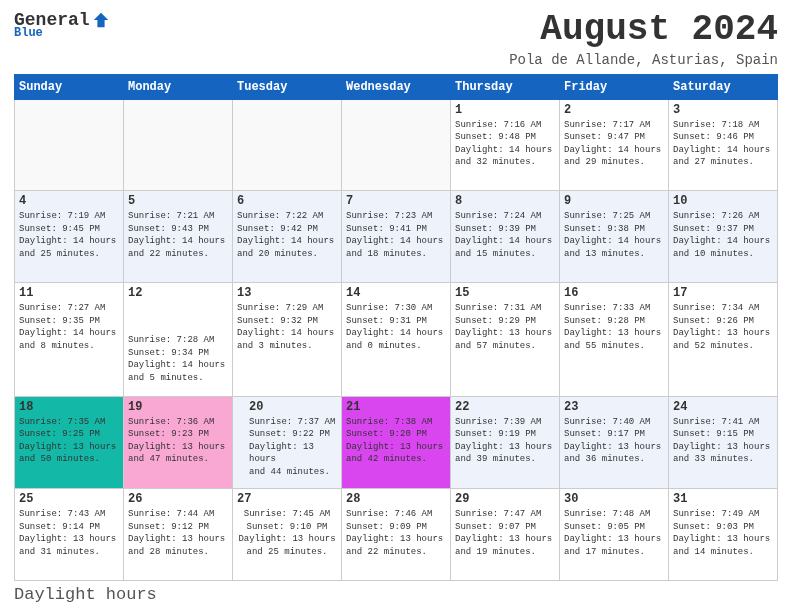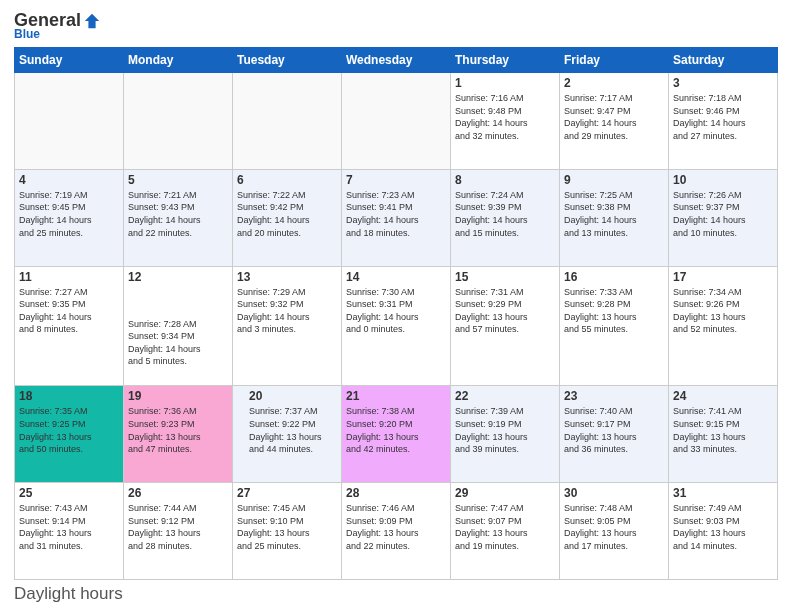--- a/index.html
+++ b/index.html
@@ -9,20 +9,21 @@
       width: 792px;
       height: 612px;
       overflow: hidden;
     }
     .page {
       width: 792px;
       height: 612px;
       padding: 10px 14px 8px 14px;
       display: flex;
       flex-direction: column;
+      font-family: Liberation Mono, monospace;
     }
     .header {
       display: flex;
       justify-content: space-between;
       align-items: flex-start;
       margin-bottom: 6px;
     }
     .logo {
       display: flex;
       flex-direction: column;
@@ -126,20 +127,22 @@
     <div class="logo">
       <div class="logo-text">
         <span class="logo-general">General</span>
         <svg class="logo-icon" viewBox="0 0 20 20">
           <polygon points="10,2 18,10 14,10 14,18 6,18 6,10 2,10" fill="#1565C0"></polygon>
         </svg>
       </div>
       <span class="logo-blue" style="margin-top:-4px;margin-left:0;">Blue</span>
     </div>
     <div class="title-section">
+      <div class="month-year">August 2024</div>
+      <div class="location">Pola de Allande, Asturias, Spain</div>
     </div>
   </div>
 
   <div class="calendar">
     <table class="cal-table">
       <thead>
         <tr>
         <th>Sunday</th>
             <th>Monday</th>
             <th>Tuesday</th>
@@ -294,21 +297,21 @@
 Daylight: 13 hours
 and 47 minutes.</div>
             </td>
             <td style="background: rgb(238, 242, 251); padding-left: 16px;">
               <span class="day-num">20</span>
               <div class="day-info" style="white-space: pre-line;">Sunrise: 7:37 AM
 Sunset: 9:22 PM
 Daylight: 13 hours
 and 44 minutes.</div>
             </td>
-            <td style="background: #f0abfc;">
+            <td style="background: #d946ef;">
               <span class="day-num">21</span>
               <div class="day-info" style="white-space: pre-line;">Sunrise: 7:38 AM
 Sunset: 9:20 PM
 Daylight: 13 hours
 and 42 minutes.</div>
             </td>
             <td style="background: rgb(238, 242, 251);">
               <span class="day-num">22</span>
               <div class="day-info" style="white-space: pre-line;">Sunrise: 7:39 AM
 Sunset: 9:19 PM
@@ -340,21 +343,21 @@
             </td>
             <td>
               <span class="day-num">26</span>
               <div class="day-info" style="white-space: pre-line;">Sunrise: 7:44 AM
 Sunset: 9:12 PM
 Daylight: 13 hours
 and 28 minutes.</div>
             </td>
             <td>
               <span class="day-num">27</span>
-              <div class="day-info" style="white-space: pre-line;">Sunrise: 7:45 AM
+              <div class="day-info" style="white-space: pre-line; text-align: center;">Sunrise: 7:45 AM
 Sunset: 9:10 PM
 Daylight: 13 hours
 and 25 minutes.</div>
             </td>
             <td>
               <span class="day-num">28</span>
               <div class="day-info" style="white-space: pre-line;">Sunrise: 7:46 AM
 Sunset: 9:09 PM
 Daylight: 13 hours
 and 22 minutes.</div>

